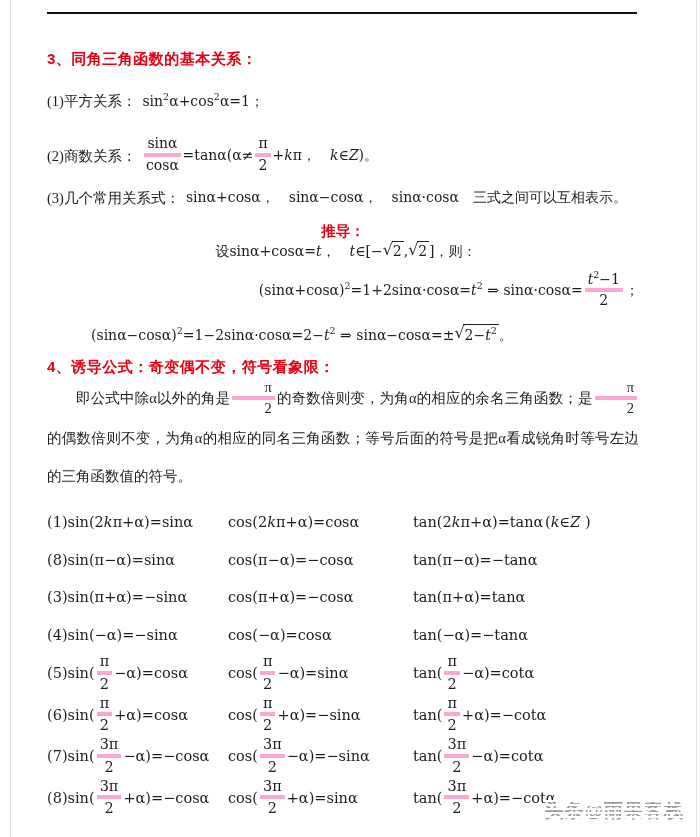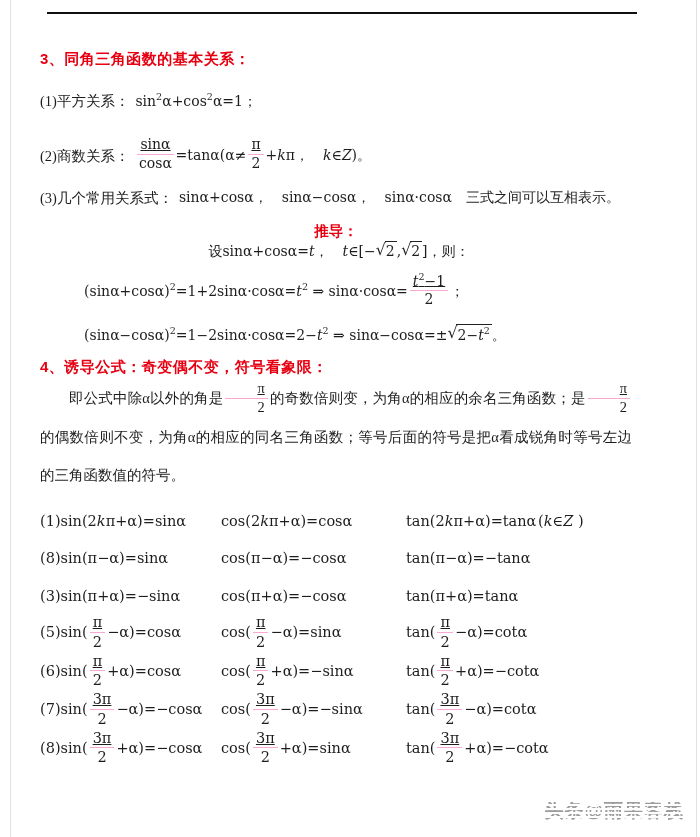--- a/index.html
+++ b/index.html
@@ -13,52 +13,52 @@
     overflow: hidden;
   }
   .page { position: absolute; inset: 0; background: #fff; }
 
   .edge { position: absolute; top: 0; bottom: 0; width: 1px; background: #e2e2e2; }
   .edge-left  { left: 10px; }
   .edge-right { right: 3px; }
 
   .top-rule { position: absolute; left: 47px; top: 12px; width: 590px; height: 2px; background: #101010; }
 
-  .content { position: absolute; left: 40px; top: 50px; width: 592px; }
+  .content { position: absolute; left: 47px; top: 50px; width: 592px; }
 
   .h {
     font-family: "Liberation Sans", "DejaVu Sans", sans-serif;
     font-weight: bold; color: var(--accent);
     font-size: 15px; letter-spacing: 0.5px;
   }
   .h3 { margin: 0 0 21px 0; }
   .h4 { margin: 10px 0 2px 0; }
 
   .line { font-size: 14.5px; display: flex; align-items: center; flex-wrap: nowrap; }
   .line .zh { white-space: nowrap; }
   .line .math { margin-left: 6px; }
   .item1 { margin-bottom: 23px; min-height: 22px; }
   .item2 { margin-bottom: 10px; min-height: 42px; }
   .item3 { margin-bottom: 13px; min-height: 22px; }
 
   .deriv-intro { margin-bottom: 9px; min-height: 24px; flex-direction: column; }
   .deriv-label { color: var(--accent); font-weight: bold; white-space: nowrap; }
   .deriv-step { margin-left: 38px; margin-bottom: 9px; }
-  .deriv-step1 { min-height: 42px; }
+  .deriv-step1 { min-height: 42px; justify-content: flex-end; }
   .deriv-step2 { min-height: 26px; margin-bottom: 11px; }
 
   .math {
     font-family: "DejaVu Serif", "Liberation Serif", serif;
     font-size: 14px; white-space: nowrap;
   }
   sup { font-size: 0.68em; }
   i { font-style: italic; }
 
   .f { display: inline-block; vertical-align: middle; text-align: center; line-height: 1.12; margin: 0 2px 3px 2px; }
-  .f .n { display: block; border-bottom: 1px solid #f9a8d4; padding: 0 3px 1px 3px; text-decoration: underline; }
+  .f .n { display: block; border-bottom: 4px solid #f9a8d4; padding: 0 3px 1px 3px; }
   .f .d { display: block; padding-top: 1px; }
 
   .sq { white-space: nowrap; }
   .sq .r { display: inline-block; font-size: 1.12em; transform: translateY(-1px); }
   .sq .ov { display: inline-block; border-top: 1px solid #222; padding: 1px 2px 0 1px; margin-left: -1px; line-height: 1.15; }
 
   .para {
     font-size: 14.5px; line-height: 38px;
     text-align: justify; text-indent: 2em;
     margin: 0 0 6px 0;
@@ -143,20 +143,26 @@
         <span class="math">tan(π−α)=−tanα</span>
         <span class="math"></span>
       </div>
       <div class="frow">
         <span class="math">(3)sin(π+α)=−sinα</span>
         <span class="math">cos(π+α)=−cosα</span>
         <span class="math">tan(π+α)=tanα</span>
         <span class="math"></span>
       </div>
       <div class="frow">
+        <span class="math">(4)sin(−α)=−sinα</span>
+        <span class="math">cos(−α)=cosα</span>
+        <span class="math">tan(−α)=−tanα</span>
+        <span class="math"></span>
+      </div>
+      <div class="frow">
         <span class="math">(5)sin(<span class="f"><span class="n">π</span><span class="d">2</span></span>−α)=cosα</span>
         <span class="math">cos(<span class="f"><span class="n">π</span><span class="d">2</span></span>−α)=sinα</span>
         <span class="math">tan(<span class="f"><span class="n">π</span><span class="d">2</span></span>−α)=cotα</span>
         <span class="math"></span>
       </div>
       <div class="frow">
         <span class="math">(6)sin(<span class="f"><span class="n">π</span><span class="d">2</span></span>+α)=cosα</span>
         <span class="math">cos(<span class="f"><span class="n">π</span><span class="d">2</span></span>+α)=−sinα</span>
         <span class="math">tan(<span class="f"><span class="n">π</span><span class="d">2</span></span>+α)=−cotα</span>
         <span class="math"></span>

